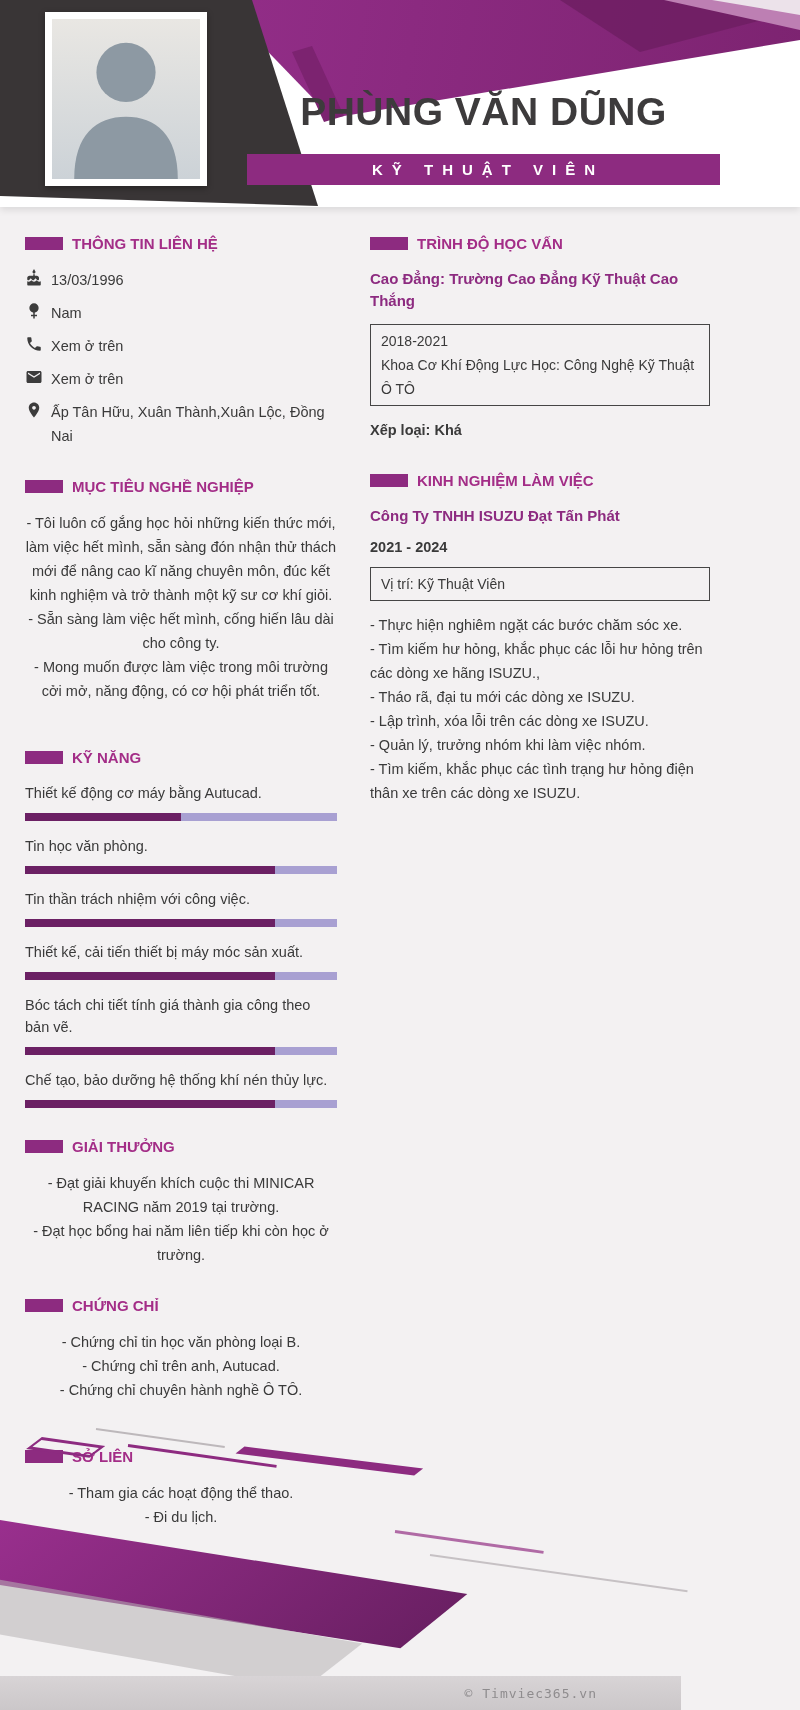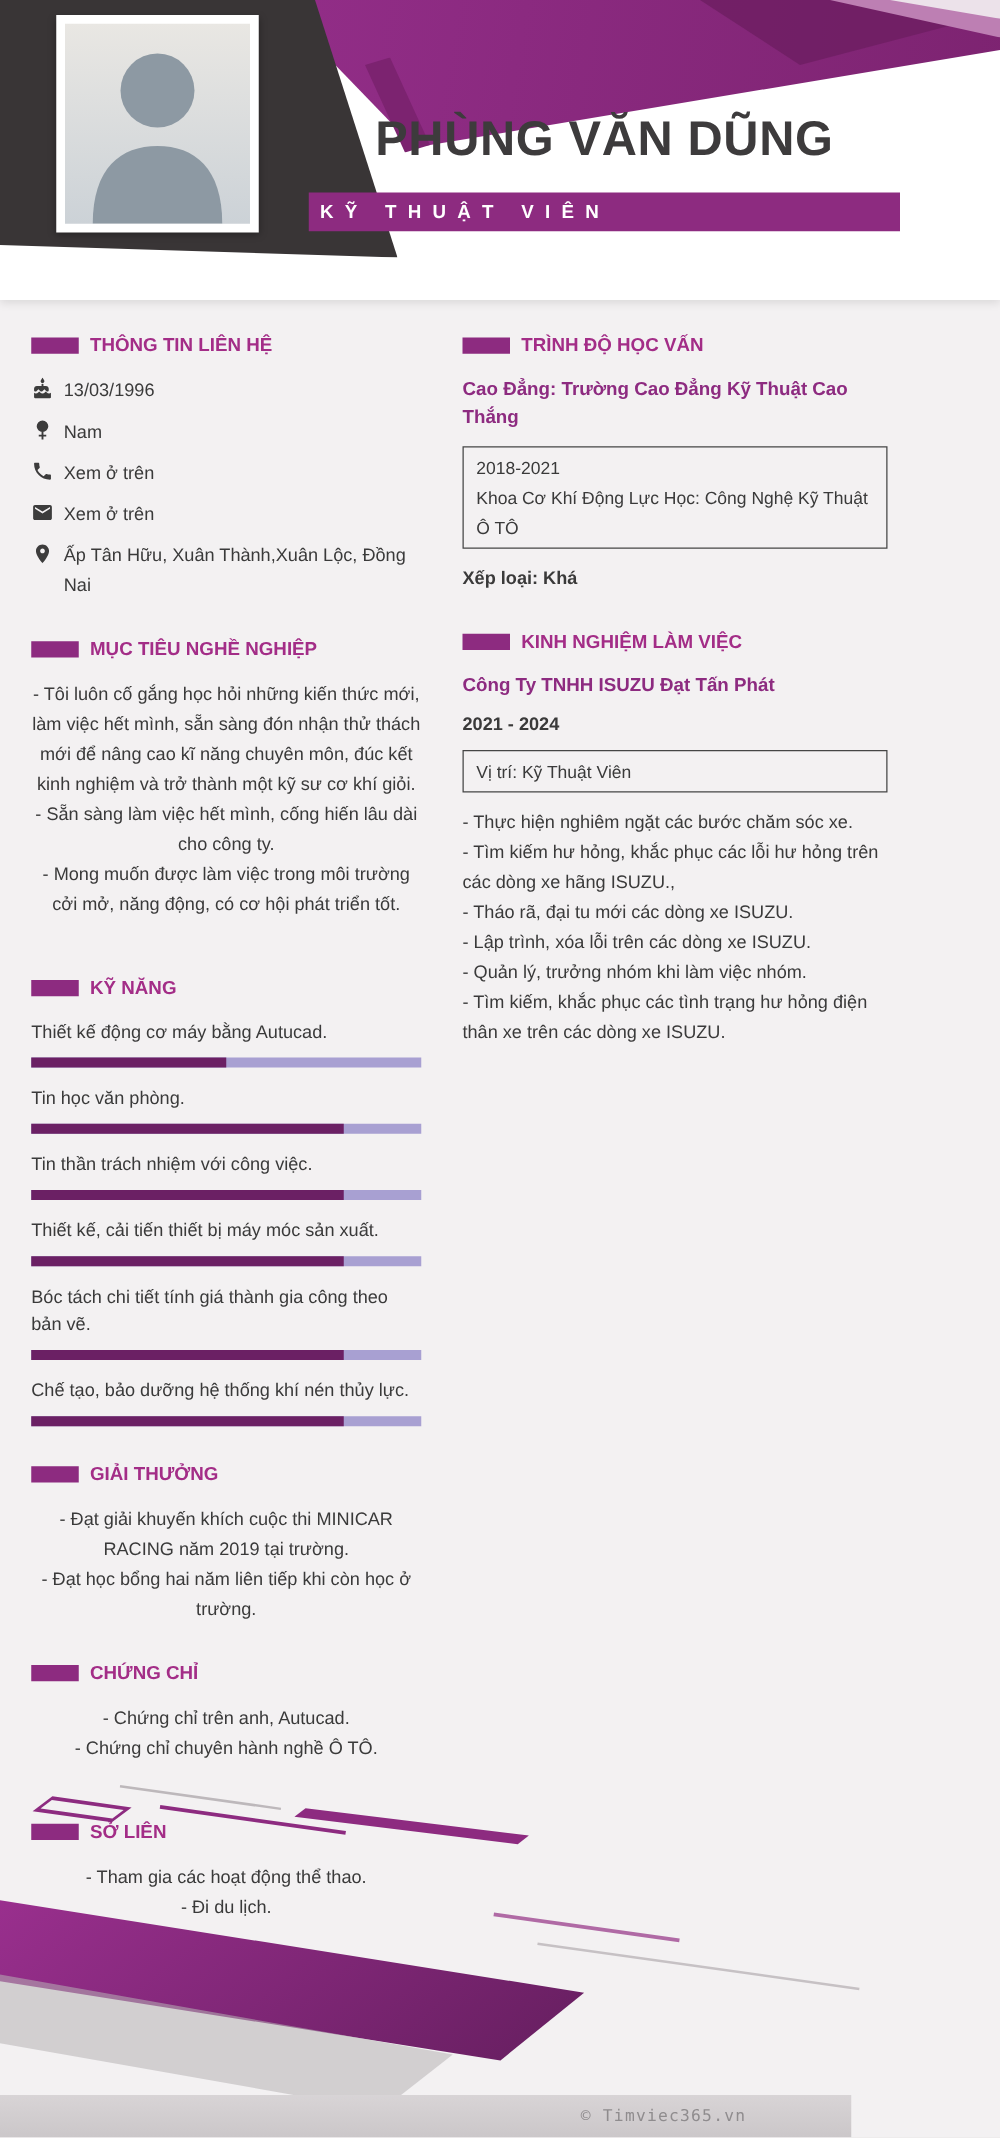--- a/index.html
+++ b/index.html
@@ -10,37 +10,37 @@
     --dark-header:#393536;
     --text:#3a3a3a;
     --page-bg:#f3f1f2;
   }
   *{margin:0;padding:0;box-sizing:border-box;}
   html,body{background:#e9e7e8;}
   body{font-family:"Liberation Sans", sans-serif;color:var(--text);}
   .page{position:relative;width:800px;height:1710px;margin:0 auto;background:var(--page-bg);overflow:hidden;}
 
   
-  .hdr{position:relative;width:800px;height:240px;background:#ffffff;box-shadow:0 3px 7px rgba(0,0,0,.10);}
+  .hdr{position:relative;width:800px;height:207px;background:#ffffff;box-shadow:0 3px 7px rgba(0,0,0,.10);}
   .hdr-shape{position:absolute;inset:0;}
   .sh-magenta{clip-path:polygon(218px 0,800px 0,800px 40px,332px 118px);background:linear-gradient(100deg,#9a3190 0%,#7c2370 100%);}
   .sh-wedge{clip-path:polygon(560px 0,800px 0,800px 10px,640px 52px);background:#6e1f63;opacity:.85;}
   .sh-light{clip-path:polygon(664px 0,800px 0,800px 30px);background:#bd7fb3;}
   .sh-sliver{clip-path:polygon(712px 0,800px 0,800px 15px);background:#ece2ea;}
   .sh-stripe{clip-path:polygon(292px 52px,312px 46px,344px 116px,324px 122px);background:#7c2370;}
   .sh-dark{clip-path:polygon(0 0,252px 0,318px 206px,0 196px);background:var(--dark-header);}
 
   .photo-frame{position:absolute;left:45px;top:12px;width:162px;height:174px;background:#fff;padding:7px;box-shadow:0 2px 6px rgba(0,0,0,.35);}
   .photo{width:100%;height:100%;background:linear-gradient(180deg,#e9e7e3 0%,#ccd2d7 100%);overflow:hidden;}
   .photo svg{display:block;width:100%;height:100%;}
 
   .cand-name{position:absolute;left:247px;top:90px;width:473px;text-align:center;
     font-size:39px;font-weight:bold;color:#3d3b3c;letter-spacing:.5px;white-space:nowrap;}
   .title-banner{position:absolute;left:247px;top:154px;width:473px;height:31px;background:var(--accent);
-    display:flex;align-items:center;}
+    display:flex;align-items:center;justify-content:center;}
   .title-banner span{color:#fff;font-size:15px;font-weight:bold;letter-spacing:9px;padding-left:9px;}
 
   
   .columns{display:flex;padding:28px 10px 0 25px;gap:33px;}
   .col-left{width:312px;flex:0 0 312px;}
   .col-right{width:340px;flex:0 0 340px;}
 
   .sec-head{display:flex;align-items:center;gap:9px;margin:0 0 16px 0;}
   .sec-rect{width:38px;height:13px;background:var(--accent);flex:0 0 38px;}
   .sec-title{font-weight:bold;font-size:15px;color:var(--heading-text);}
@@ -227,20 +227,21 @@
         </div>
         <p>- Đạt giải khuyến khích cuộc thi MINICAR RACING năm 2019 tại trường.</p>
         <p>- Đạt học bổng hai năm liên tiếp khi còn học ở trường.</p>
       </section>
 
       <section class="section para">
         <div class="sec-head">
           <span class="sec-rect"></span>
           <span class="sec-title">CHỨNG CHỈ</span>
         </div>
+        <p>- Chứng chỉ tin học văn phòng loại B.</p>
         <p>- Chứng chỉ trên anh, Autucad.</p>
         <p>- Chứng chỉ chuyên hành nghề Ô TÔ.</p>
       </section>
 
       <section class="section para mt-lg">
         <div class="sec-head">
           <span class="sec-rect"></span>
           <span class="sec-title">SỞ LIÊN</span>
         </div>
         <p>- Tham gia các hoạt động thể thao.</p>

